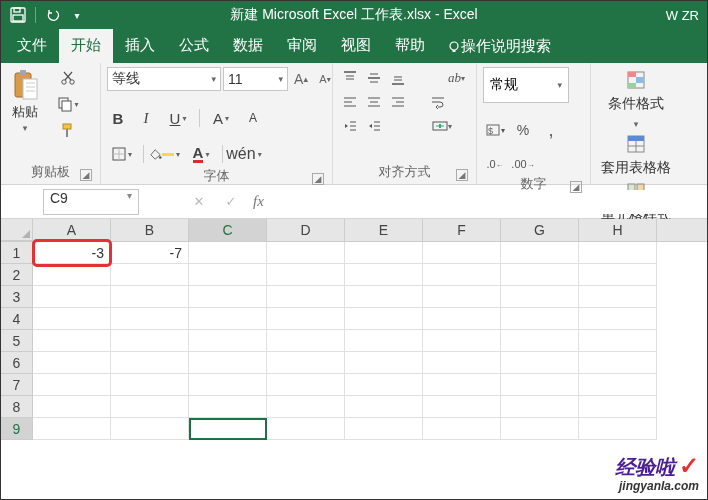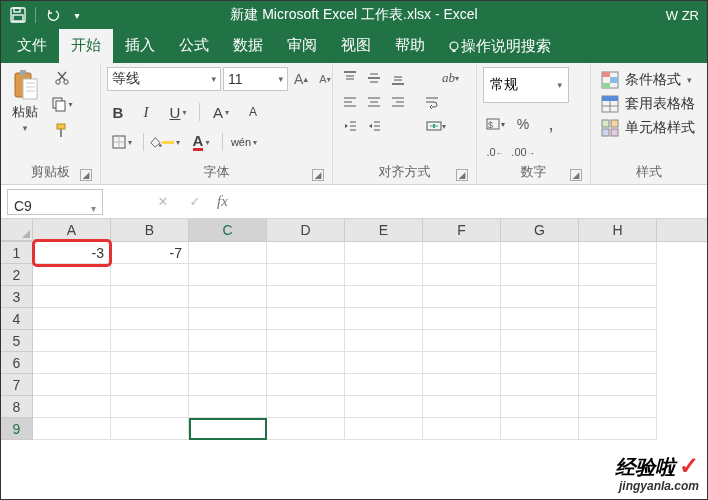--- a/index.html
+++ b/index.html
@@ -59,21 +59,21 @@
     border-bottom: 1px solid #d4d4d4;
     height: 122px;
     display: flex;
   }
   .ribbon-group {
     border-right: 1px solid #dcdcdc;
     display: flex;
     flex-direction: column;
     padding: 4px 6px 0;
   }
-  .group-body { flex: 1; display: flex; gap: 6px; align-items: flex-start; }
+  .group-body { flex: 1; display: flex; gap: 12px; align-items: flex-start; }
   .group-label {
     text-align: center;
     font-size: 13px;
     color: #666;
     padding-bottom: 3px;
     position: relative;
   }
   .group-label .launcher {
     position: absolute;
     right: 2px;
@@ -136,43 +136,44 @@
   
   
   .num-top { display: flex; align-items: center; margin-bottom: 4px; }
   .num-combo { border: 1px solid #c6c6c6; background: #fff; height: 36px; width: 86px; display:flex; align-items:center; padding: 0 6px; font-size: 14px;}
   .num-combo .dd { margin-left: auto; font-size: 9px; color: #666;}
   .num-row { display: flex; gap: 4px; align-items: center; }
   .num-btn { width: 24px; height: 22px; display: flex; align-items: center; justify-content: center; cursor:pointer; color: #555; font-size: 14px; }
   
   
   .styles-col { display: flex; flex-direction: column; gap: 2px; padding-top: 2px; }
-  .style-btn { display: flex; align-items: center; gap: 6px; cursor: pointer; padding: 2px 4px; font-size: 14px; color: #333;}
+  .style-btn { display: flex; align-items: center; gap: 6px; cursor: pointer; padding: 2px 4px; font-size: 14px; color: #333; flex-direction: column;}
   .style-icon { width: 18px; height: 18px; }
   
   
   .formula-row {
     height: 34px;
     display: flex;
     align-items: center;
     background: #fff;
     border-bottom: 1px solid #d4d4d4;
     padding: 3px 6px;
     gap: 0;
   }
   .name-box {
     width: 96px;
     height: 26px;
     border: 1px solid #c6c6c6;
     display: flex;
-    align-items: flex-end;
+    align-items: flex-start;
     padding: 0 6px;
     font-size: 14px;
     color: #333;
     background: #fff;
+    margin-left: 36px;
   }
   .name-box .dd { margin-left: auto; color: #888; font-size: 10px;}
   .fx-controls { display: flex; align-items: center; margin-left: 50px; gap: 12px; }
   .fx-btn { color: #bbb; font-size: 13px; width: 20px; text-align: center; cursor: default;}
   .fx-label { font-style: italic; font-family: "Times New Roman", serif; color: #777; font-size: 15px; }
   .formula-input { flex: 1; height: 24px; border: none; outline: none; margin-left: 6px; font-size: 14px;}
   
   
   .grid-area { position: relative; }
   .col-headers { display: flex; background: #e6e6e6; border-bottom: 1px solid #ccc; }
@@ -229,21 +230,21 @@
   
   
   .watermark {
     position: absolute;
     right: 8px;
     bottom: 6px;
     text-align: right;
     line-height: 1.1;
     pointer-events: none;
   }
-  .wm-top { font-size: 20px; font-weight: 700; font-style: italic; color: #000000; text-shadow: 1px 1px 0 #fff, -1px -1px 0 #fff;}
+  .wm-top { font-size: 20px; font-weight: 700; font-style: italic; color: #4c1d95; text-shadow: 1px 1px 0 #fff, -1px -1px 0 #fff;}
   .wm-check { color: #e53131; font-weight: 900; font-size: 24px; }
   .wm-bottom { font-size: 12px; color: #333; font-style: italic; font-weight: 600; text-shadow: 1px 1px 0 #fff;}
 
   svg { display: block; }
 </style>
 </head>
 <body>
 
 <div class="titlebar">
   <div class="qat">
@@ -372,21 +373,21 @@
             </svg>
           <span class="underline-yellow" style="width:14px;height:0;display:block;"></span>
             <span class="mini-dd">▾</span>
         </div>
         <div class="fmt-btn with-dd">
           <span class="underline-red" style="font-weight:600;">A</span>
             <span class="mini-dd">▾</span>
         </div>
         <div class="vsep"></div>
         <div class="fmt-btn with-dd">
-          <span style="font-size:11px;">wén</span>
+          <span style="font-size:16px;">wén</span>
             <span class="mini-dd">▾</span>
         </div>
       </div>
     </div>
     <div class="group-label">
       <span>字体</span>
       <span class="launcher">◢</span>
     </div>
   </div>
 

